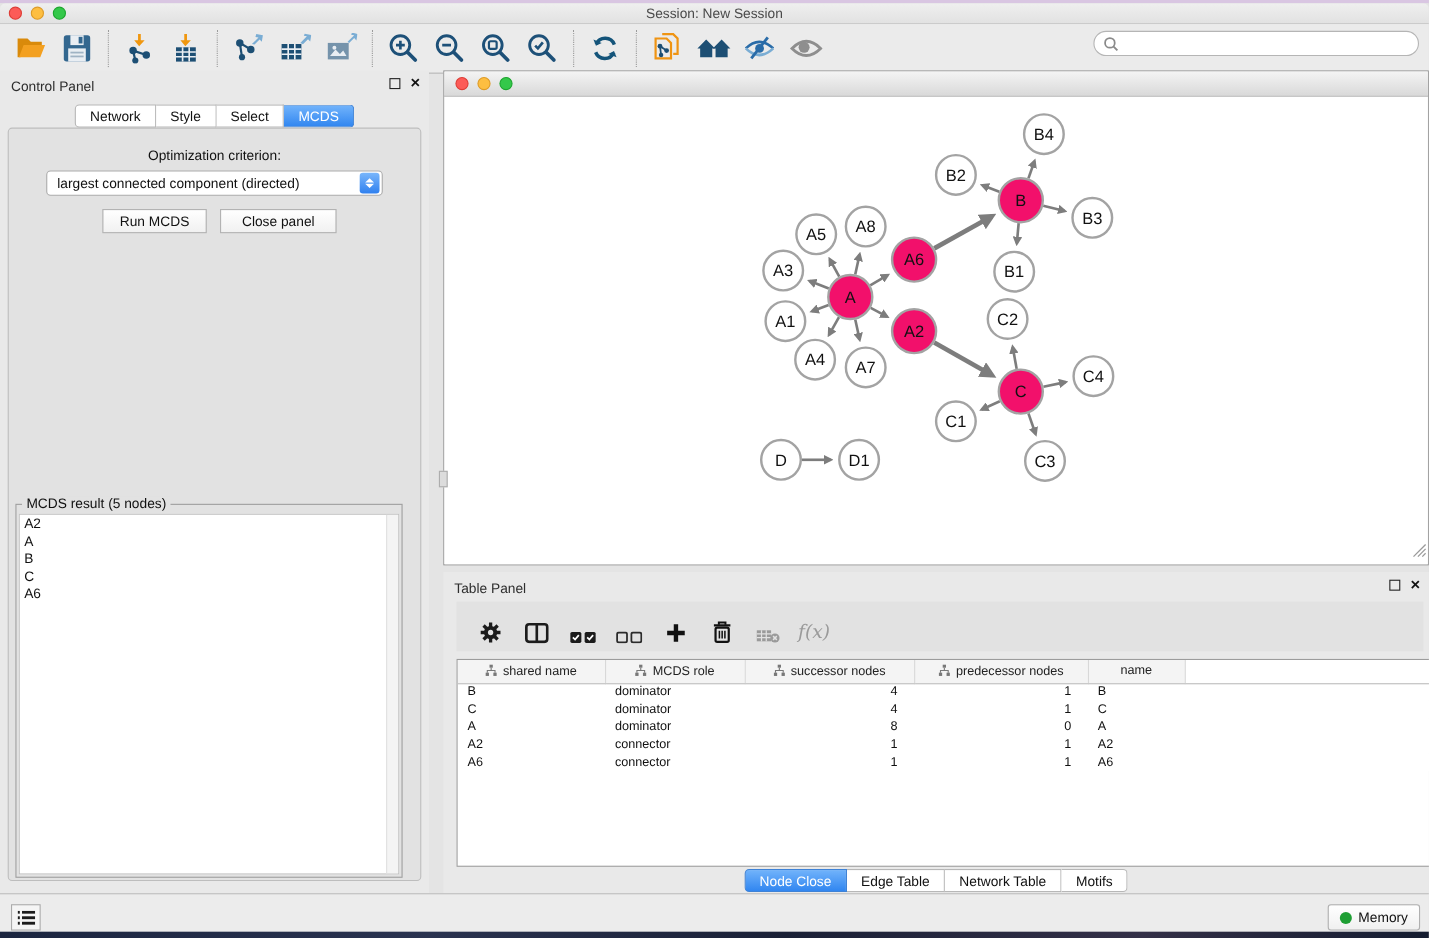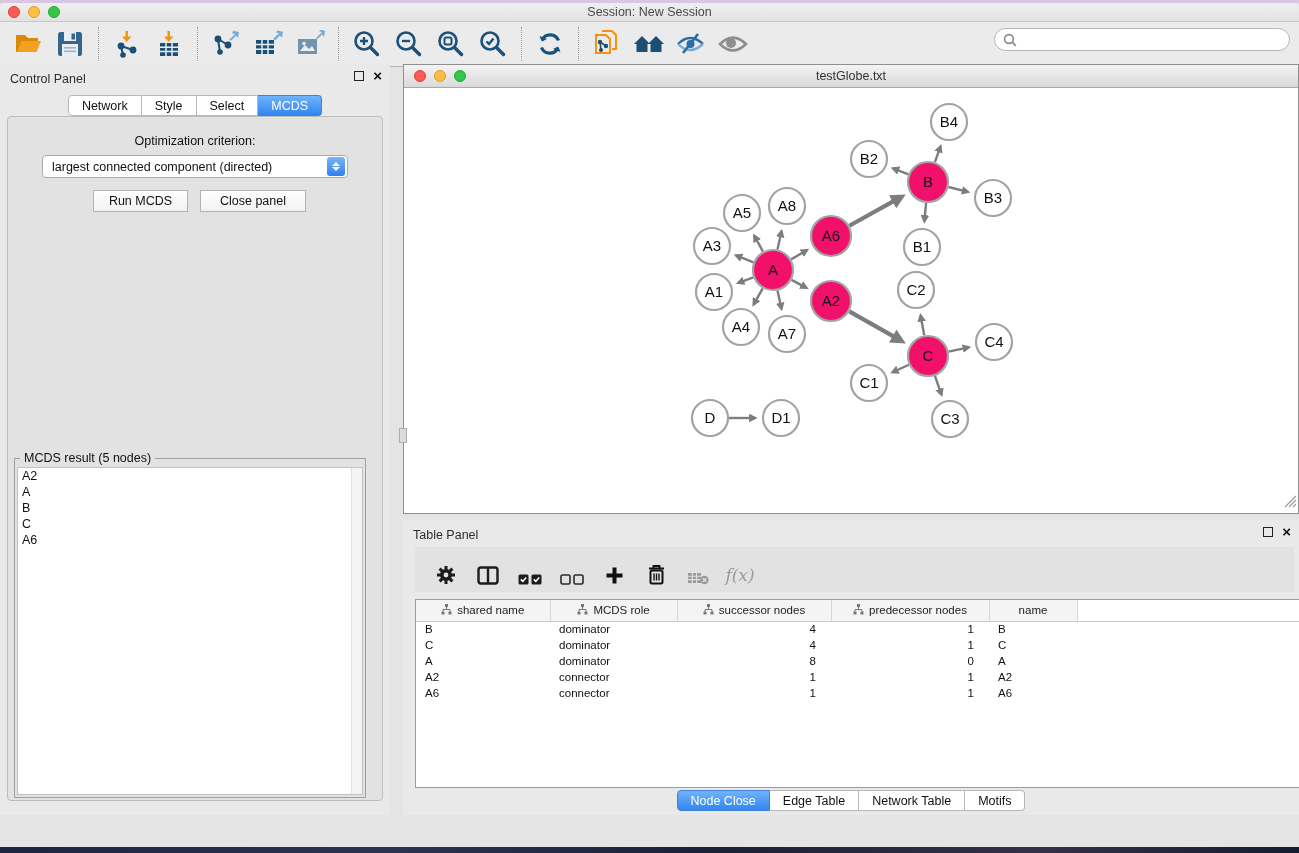--- a/index.html
+++ b/index.html
@@ -324,21 +324,20 @@
       </div>
     </div>
 
     <div id="network-window">
       <div id="nw-titlebar">
         <div class="lights">
           <div class="light red"></div>
           <div class="light yellow"></div>
           <div class="light green"></div>
         </div>
-        <div id="nw-title">testGlobe.txt</div>
       </div>
       <div id="graph-canvas">
         <svg id="graph-svg" width="894" height="425" viewBox="0 0 894 425">
           <defs>
             <marker id="arrowhead" viewBox="0 0 10 10" refX="7" refY="5" markerWidth="3.6" markerHeight="3.6" orient="auto">
               <path d="M0 0L10 5L0 10z" fill="#7d7d7d"></path>
             </marker>
           </defs>
           <g id="edges-layer">
               <line x1="358.96678911489033" y1="163.55183804995966" x2="350.3647379860304" y2="147.73516339366878" stroke="#7d7d7d" stroke-width="2.4" marker-end="url(#arrowhead)"></line>
@@ -603,16 +602,34 @@
         </table>
       </div>
       <div id="tp-tabs">
           <div class="seg-tab active">Node Close</div>
           <div class="seg-tab">Edge Table</div>
           <div class="seg-tab">Network Table</div>
           <div class="seg-tab">Motifs</div>
         </div>
     </div>
 
+    <div id="statusbar">
+      <div id="list-btn">
+        <svg width="16" height="13" viewBox="0 0 16 13">
+            <g fill="#1c1c1c">
+              <rect x="0" y="0" width="2" height="2.6"></rect>
+              <rect x="4" y="0" width="12" height="2.6"></rect>
+              <rect x="0" y="5" width="2" height="2.6"></rect>
+              <rect x="4" y="5" width="12" height="2.6"></rect>
+              <rect x="0" y="10" width="2" height="2.6"></rect>
+              <rect x="4" y="10" width="12" height="2.6"></rect>
+            </g>
+          </svg>
+      </div>
+      <div id="memory-btn">
+        <span id="memory-dot"></span>
+        <span>Memory</span>
+      </div>
+    </div>
   </div>
 
   <div id="desktop-bottom"></div>
 </div>
 
 </body></html>

